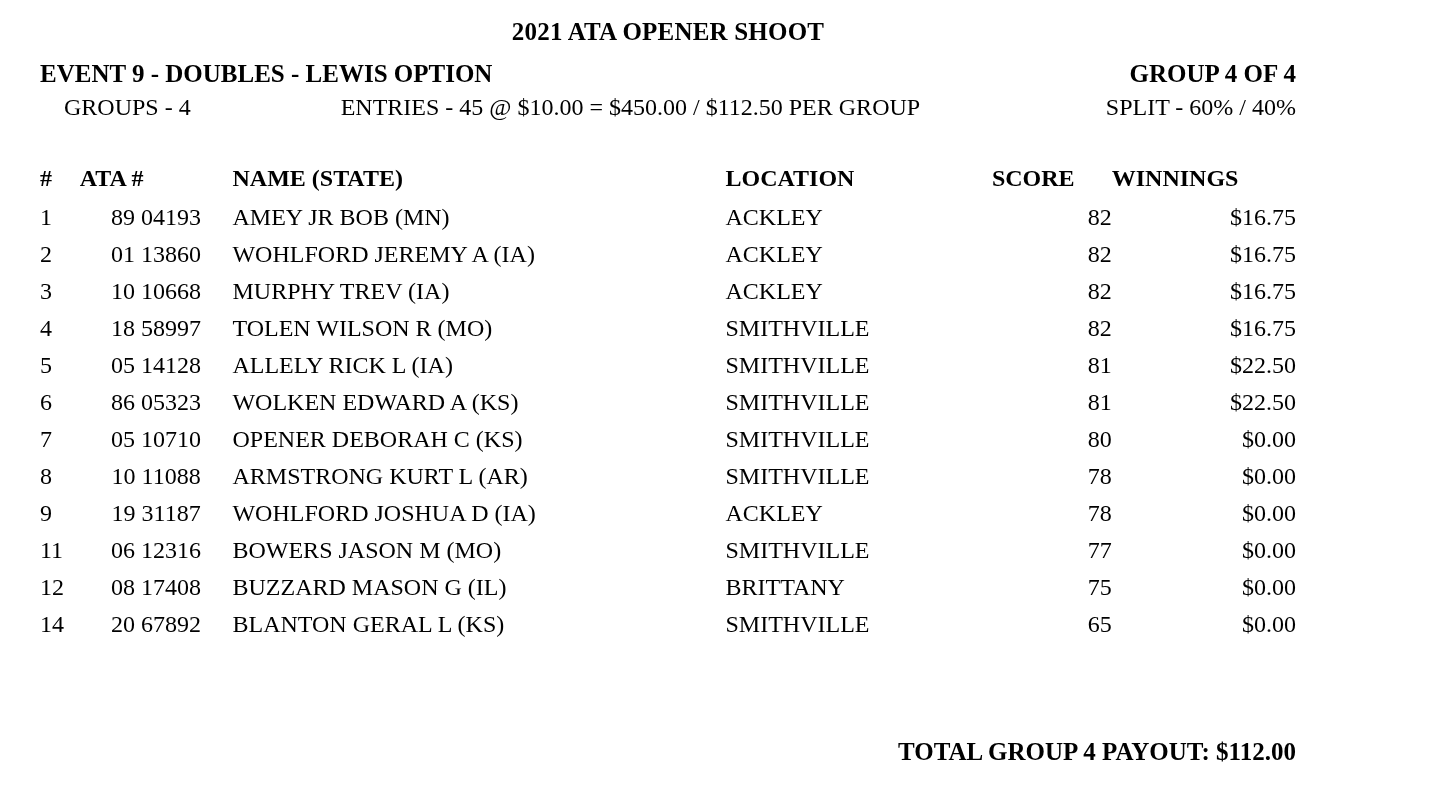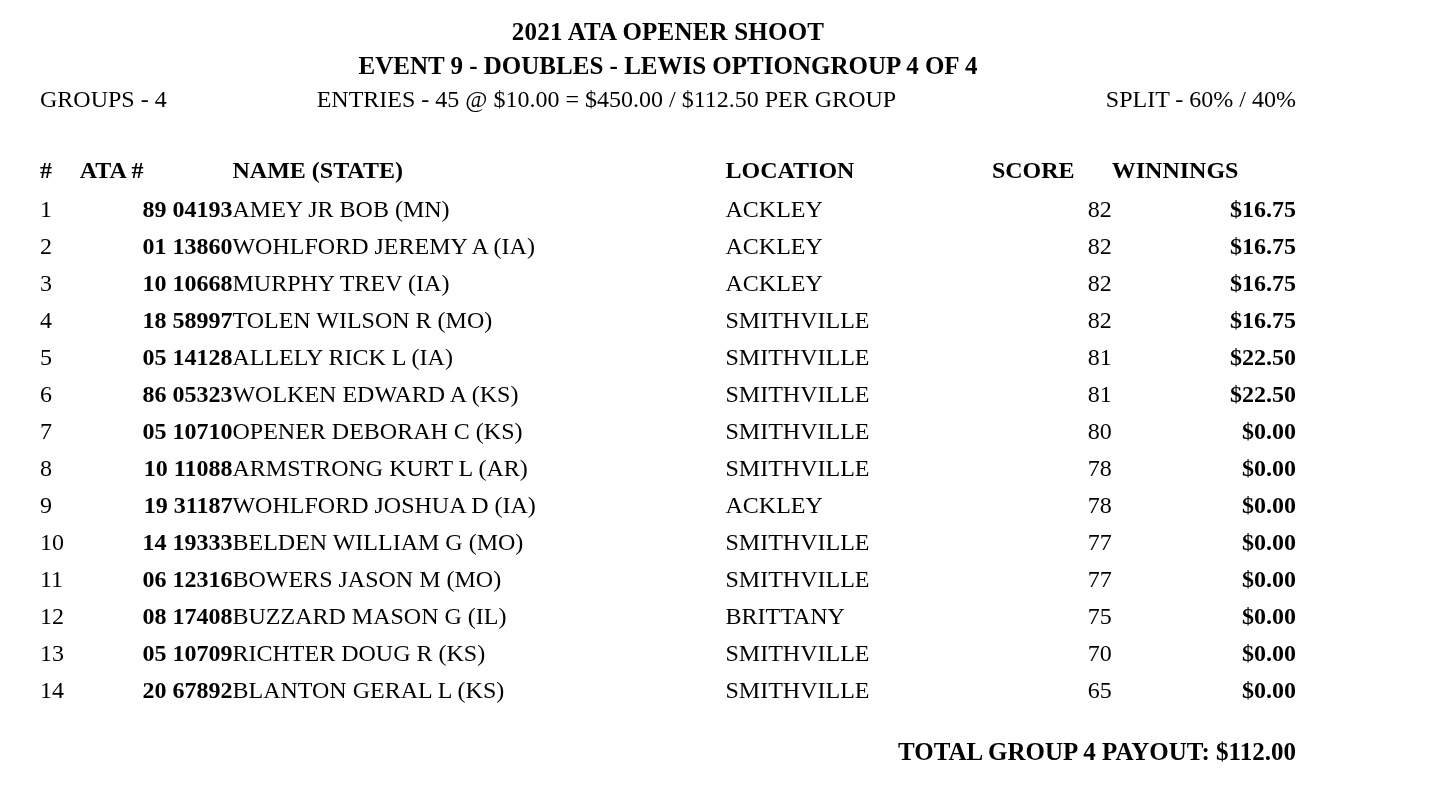--- a/index.html
+++ b/index.html
@@ -23,33 +23,34 @@
   }
   .doc-title {
     text-align: center;
     font-size: 25px;
     font-weight: bold;
     letter-spacing: 0.2px;
     margin: 4px 0 6px 0;
   }
   .header-row {
     display: flex;
-    justify-content: center;
+    justify-content: space-between;
     align-items: baseline;
     font-size: 25px;
     font-weight: bold;
-    margin-top: 6px;
+    margin-top: 14px;
   }
   .subheader-row {
     display: flex;
     justify-content: space-between;
     align-items: baseline;
     font-size: 24px;
     font-weight: normal;
     margin-top: 6px;
+    margin-left: 24px;
   }
   .subheader-row .center-cell {
     flex: 0 1 auto;
     text-align: center;
     margin-left: 40px;
     margin-right: auto;
     padding-left: 110px;
   }
   .subheader-row .left-cell {
     flex: 0 0 auto;
@@ -69,31 +70,31 @@
     font-size: 24px;
     padding: 0 0 10px 0;
     text-align: left;
     white-space: nowrap;
   }
   table.results td {
     padding: 2px 0 8px 0;
     white-space: nowrap;
   }
   .col-rank   { width: 44px;  text-align: left; }
-  .col-ata    { width: 170px; text-align: right; font-weight: bold; }
+  .col-ata    { width: 170px; text-align: center; }
   .col-name   { width: 545px; text-align: left; }
   .col-loc    { width: 300px; text-align: left; }
   .col-score  { width: 130px; text-align: right; }
   .col-win    { width: 200px; text-align: right; }
 
   th.col-rank  { padding-left: 0; }
   td.col-rank  { text-align: left; }
   td.col-score { text-align: right; padding-right: 30px; }
   th.col-score { text-align: right; padding-right: 30px; }
-  td.col-win   { text-align: right; font-weight: bold; }
+  td.col-win   { text-align: right; }
   th.col-win   { text-align: right; }
 
   .total-row {
     position: absolute;
     right: 40px;
     bottom: 27px;
     font-size: 25px;
     font-weight: bold;
     text-align: left;
   }
@@ -194,52 +195,36 @@
         </tr>
         <tr>
           <td class="col-rank">9</td>
           <td class="col-ata">19 31187</td>
           <td class="col-name">WOHLFORD JOSHUA D (IA)</td>
           <td class="col-loc">ACKLEY</td>
           <td class="col-score">78</td>
           <td class="col-win">$0.00</td>
         </tr>
         <tr>
-          <td class="col-rank">10</td>
-          <td class="col-ata">14 19333</td>
-          <td class="col-name">BELDEN WILLIAM G (MO)</td>
-          <td class="col-loc">SMITHVILLE</td>
-          <td class="col-score">77</td>
-          <td class="col-win">$0.00</td>
-        </tr>
-        <tr>
           <td class="col-rank">11</td>
           <td class="col-ata">06 12316</td>
           <td class="col-name">BOWERS JASON M (MO)</td>
           <td class="col-loc">SMITHVILLE</td>
           <td class="col-score">77</td>
           <td class="col-win">$0.00</td>
         </tr>
         <tr>
           <td class="col-rank">12</td>
           <td class="col-ata">08 17408</td>
           <td class="col-name">BUZZARD MASON G (IL)</td>
           <td class="col-loc">BRITTANY</td>
           <td class="col-score">75</td>
           <td class="col-win">$0.00</td>
         </tr>
         <tr>
-          <td class="col-rank">13</td>
-          <td class="col-ata">05 10709</td>
-          <td class="col-name">RICHTER DOUG R (KS)</td>
-          <td class="col-loc">SMITHVILLE</td>
-          <td class="col-score">70</td>
-          <td class="col-win">$0.00</td>
-        </tr>
-        <tr>
           <td class="col-rank">14</td>
           <td class="col-ata">20 67892</td>
           <td class="col-name">BLANTON GERAL L (KS)</td>
           <td class="col-loc">SMITHVILLE</td>
           <td class="col-score">65</td>
           <td class="col-win">$0.00</td>
         </tr>
       </tbody>
   </table>
 

